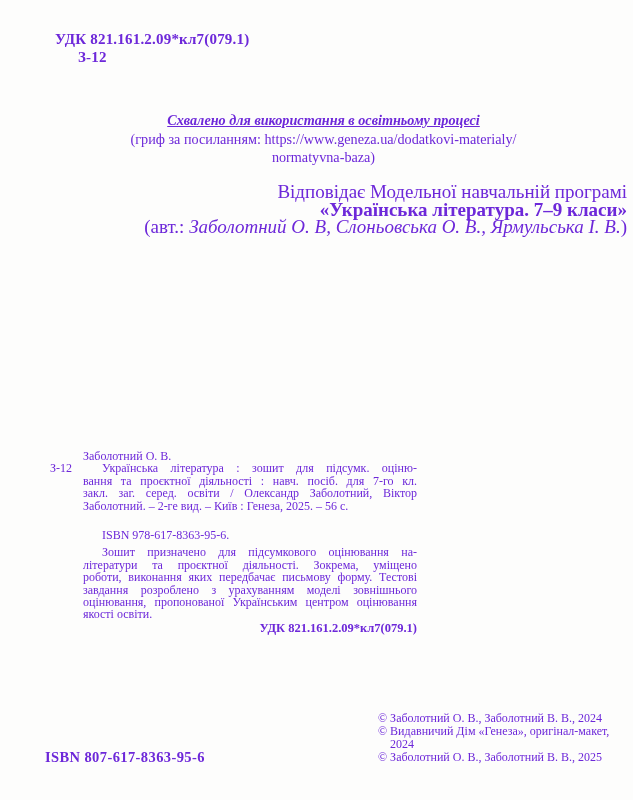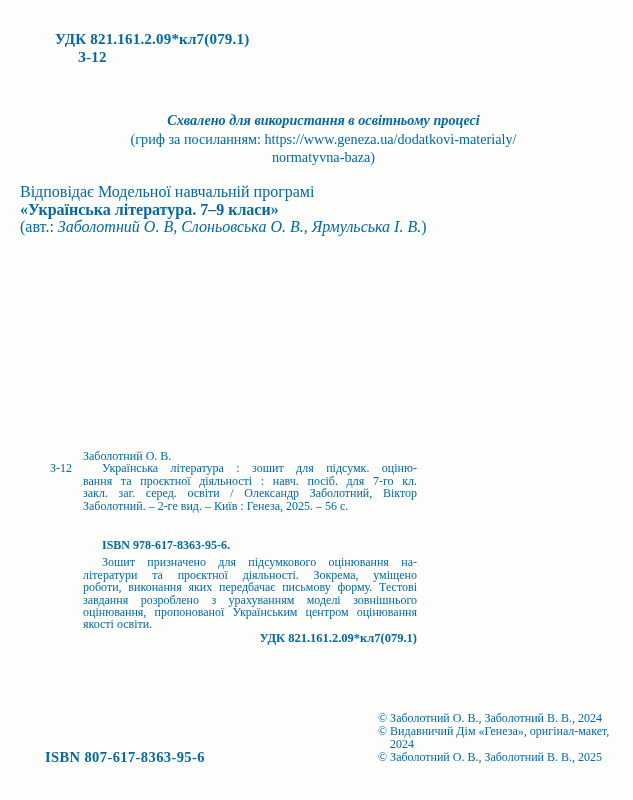--- a/index.html
+++ b/index.html
@@ -5,21 +5,21 @@
   html, body {
     margin: 0;
     padding: 0;
     background: #fdfdfc;
   }
   .page {
     position: relative;
     width: 633px;
     height: 800px;
     background: #fdfdfc;
-    color: #0369a1;
+    color: #6d28d9;
     font-family: "Liberation Serif", serif;
     overflow: hidden;
   }
   .bold { font-weight: 700; }
   .ital { font-style: italic; }
 
   
   .udc-top {
     position: absolute;
     left: 55px;
@@ -34,49 +34,49 @@
   
   .approval {
     position: absolute;
     left: 20px;
     right: 6px;
     top: 111px;
     text-align: center;
     font-size: 14.2px;
     line-height: 18.6px;
   }
-  .approval .line1 { font-style: italic; font-weight: 700; }
+  .approval .line1 { font-style: italic; font-weight: 700; text-decoration: underline; }
 
   
   .program {
     position: absolute;
     left: 20px;
     right: 6px;
     top: 183px;
-    text-align: left;
-    font-size: 16px;
+    text-align: right;
+    font-size: 19px;
     line-height: 17.6px;
   }
 
   
   .card {
     position: absolute;
     left: 50px;
     top: 450px;
     width: 367px;
     font-size: 12px;
     line-height: 12.4px;
   }
   .card-author { margin-left: 33px; font-weight: 400; }
   .card-body { position: relative; margin-left: 33px; width: 334px; }
   .card-code { position: absolute; left: -33px; top: 0; }
   .cl { text-align: justify; }
   .jl { text-align-last: justify; }
   .ind { text-indent: 19px; }
-  .card-isbn { margin-top: 27px; margin-left: 19px; font-weight: bold; }
+  .card-isbn { margin-top: 17px; margin-left: 19px; }
   .card-annot { margin-top: 5px; }
   .card-udc {
     margin-top: 1px;
     text-align: right;
     font-weight: 700;
     font-size: 12.5px;
   }
 
   
   .copyright {

